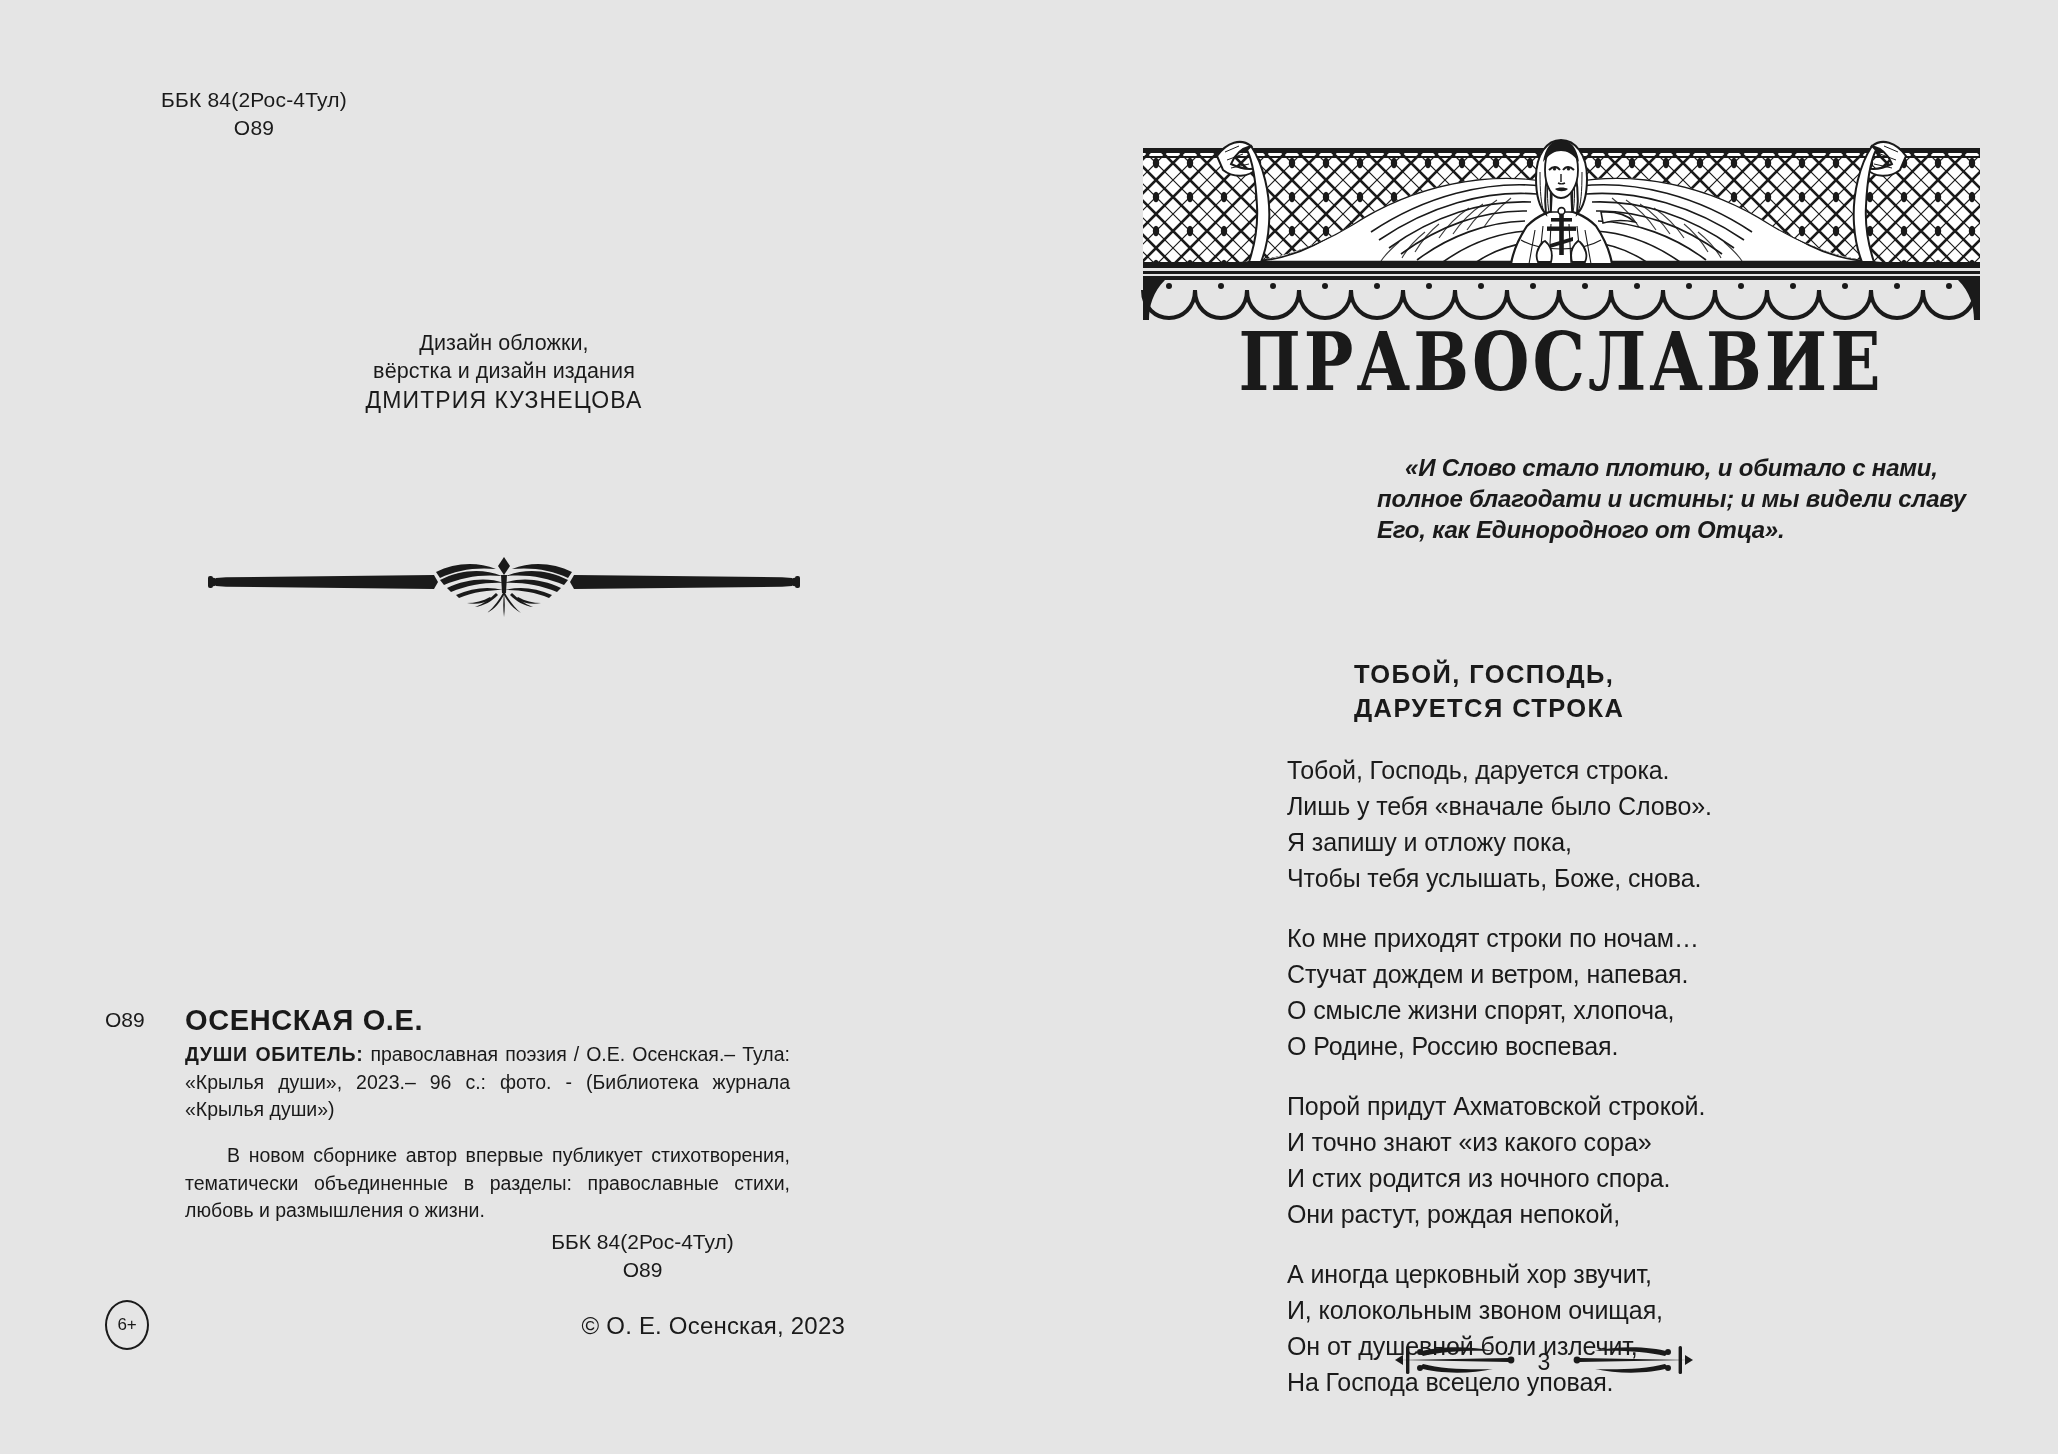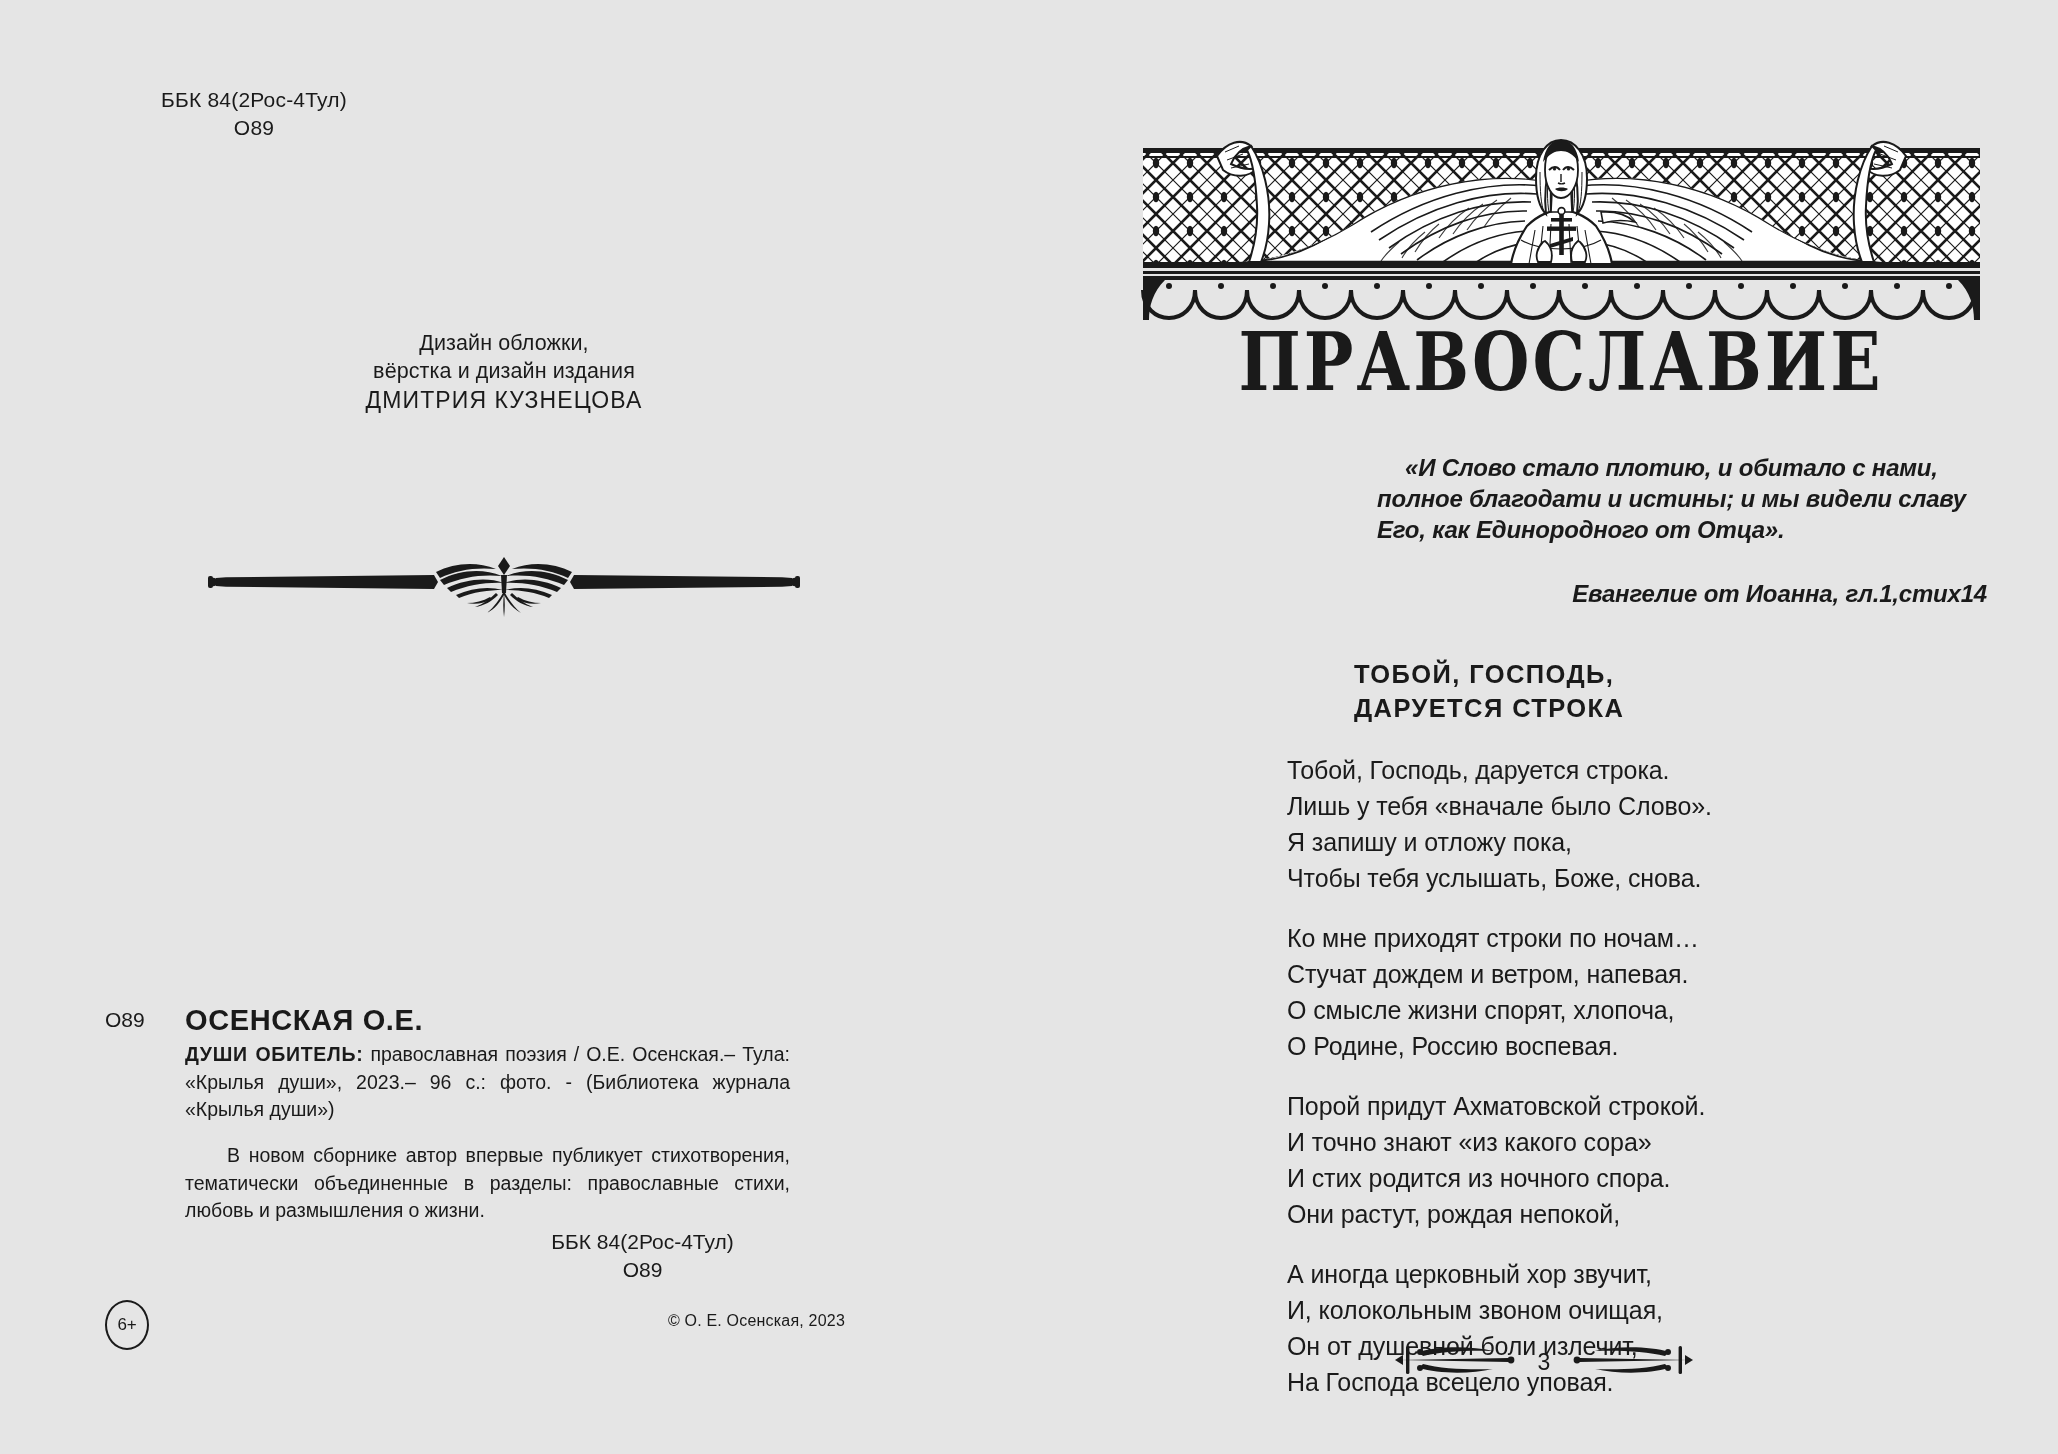--- a/index.html
+++ b/index.html
@@ -110,21 +110,21 @@
     text-align: center;
     font-size: 21px;
     line-height: 1.35;
     white-space: pre-line;
   }
   .copyright {
     position: absolute;
     left: 440px; top: 1312px;
     width: 405px;
     text-align: right;
-    font-size: 16px;
+    font-size: 24px;
     letter-spacing: .2px;
   }
   .age-badge {
     position: absolute;
     left: 105px; top: 1300px;
     width: 40px; height: 46px;
     border: 2.6px solid #1a1a1a;
     border-radius: 50%;
     display: flex;
     align-items: center;
@@ -455,21 +455,20 @@
       </svg>
     </div>
 
     <div class="section-title">
       <svg viewBox="0 0 845 80" width="845" height="80" aria-hidden="true">
         <text x="422" y="64" text-anchor="middle" font-family="'DejaVu Serif', serif" font-size="66" font-weight="bold" letter-spacing="3" transform="scale(1,1.22) translate(0,-8)" fill="#1a1a1a">ПРАВОСЛАВИЕ</text>
       </svg>
     </div>
 
     <div class="epigraph"><span class="ep-indent"></span><span>«И Слово стало плотию, и обитало с нами, полное благодати и истины; и мы видели славу Его, как Единородного от Отца».</span></div>
-    <div class="epigraph-source">Евангелие от Иоанна, гл.1,стих14</div>
 
     <div class="poem-title">ТОБОЙ,  ГОСПОДЬ,
 ДАРУЕТСЯ  СТРОКА</div>
 
     <div class="poem-body">
         <div class="stanza">
           <div>Тобой, Господь, даруется строка.</div>
           <div>Лишь у тебя «вначале было Слово».</div>
           <div>Я запишу и отложу пока,</div>
           <div>Чтобы тебя услышать, Боже, снова.</div>

